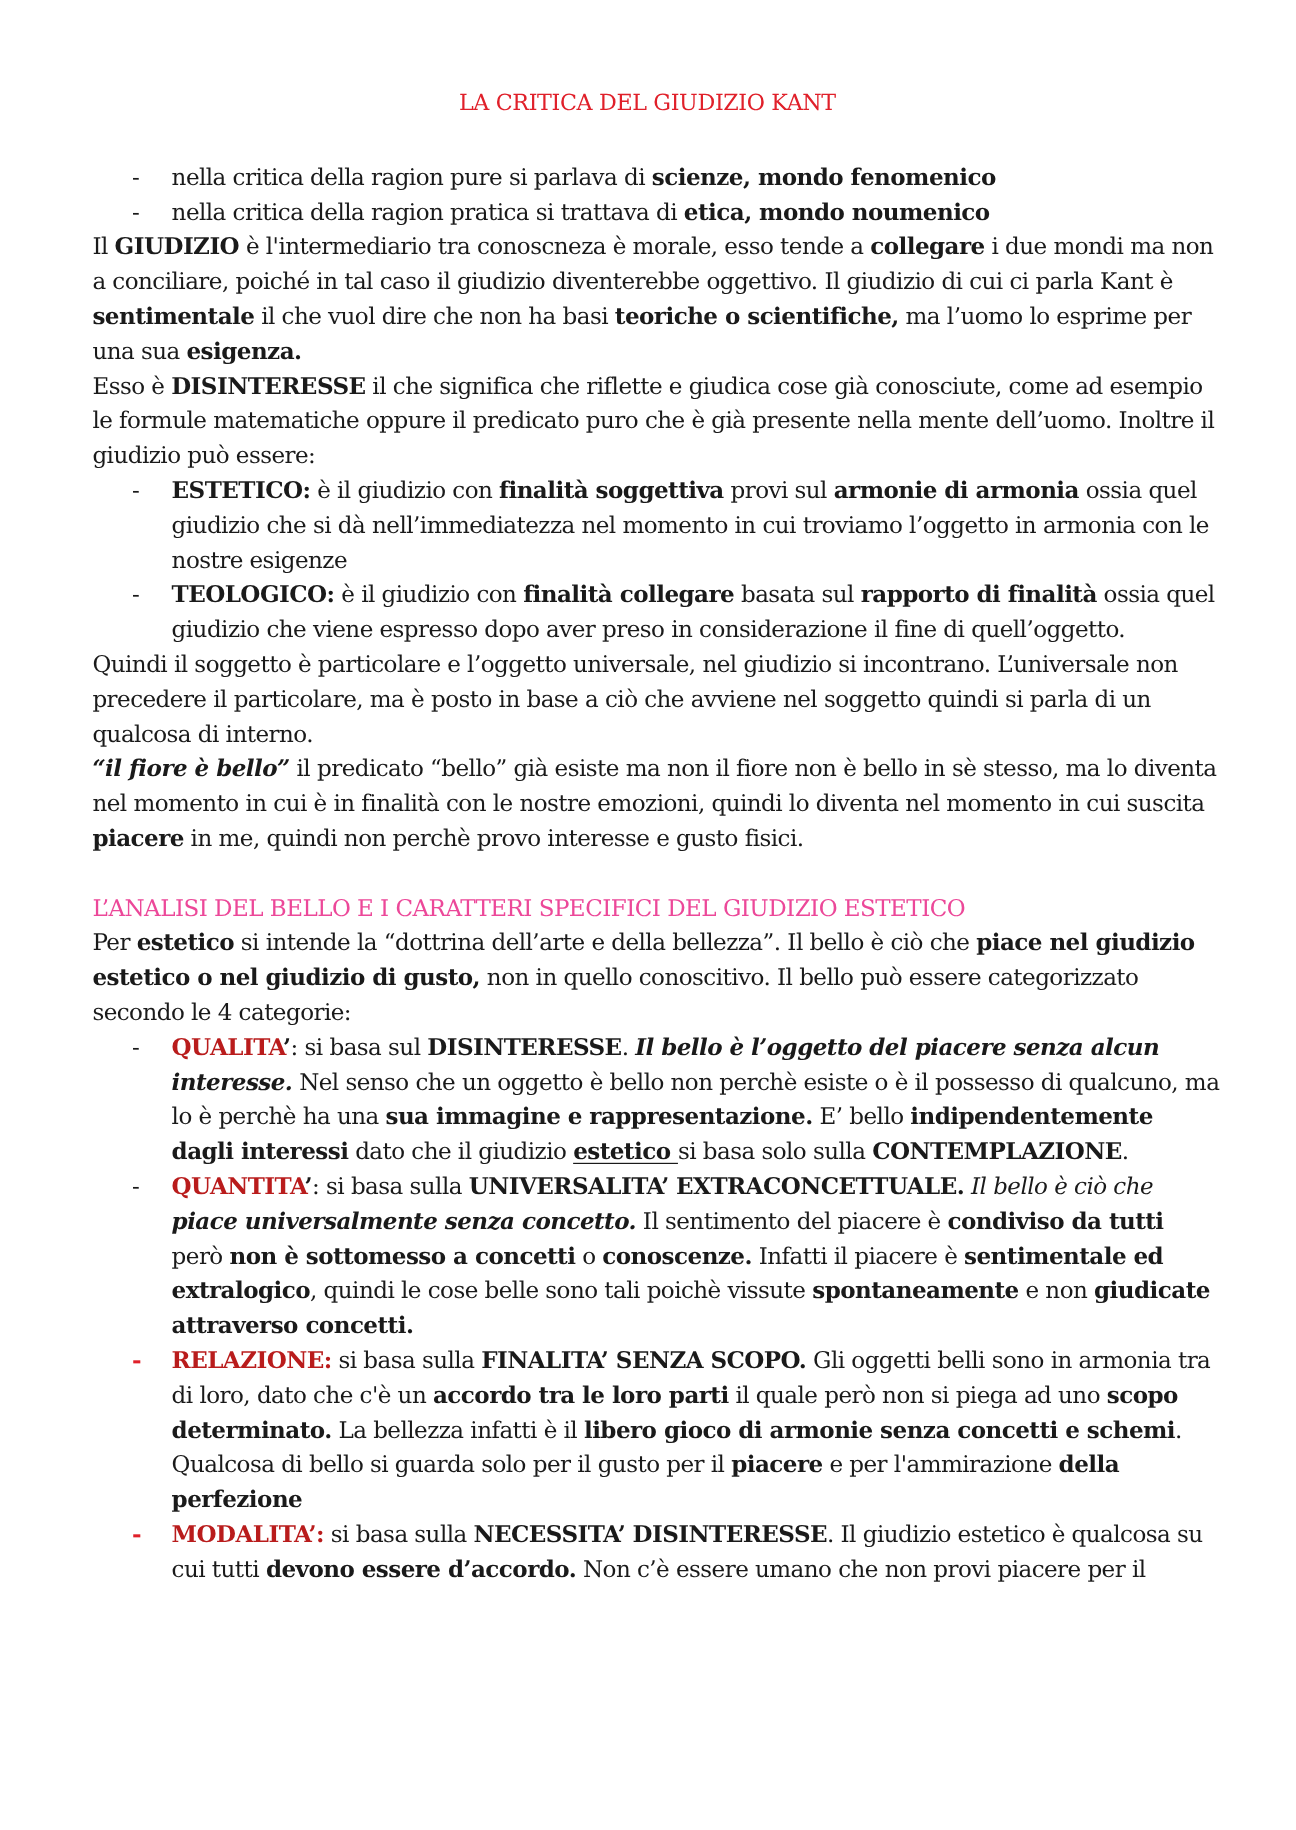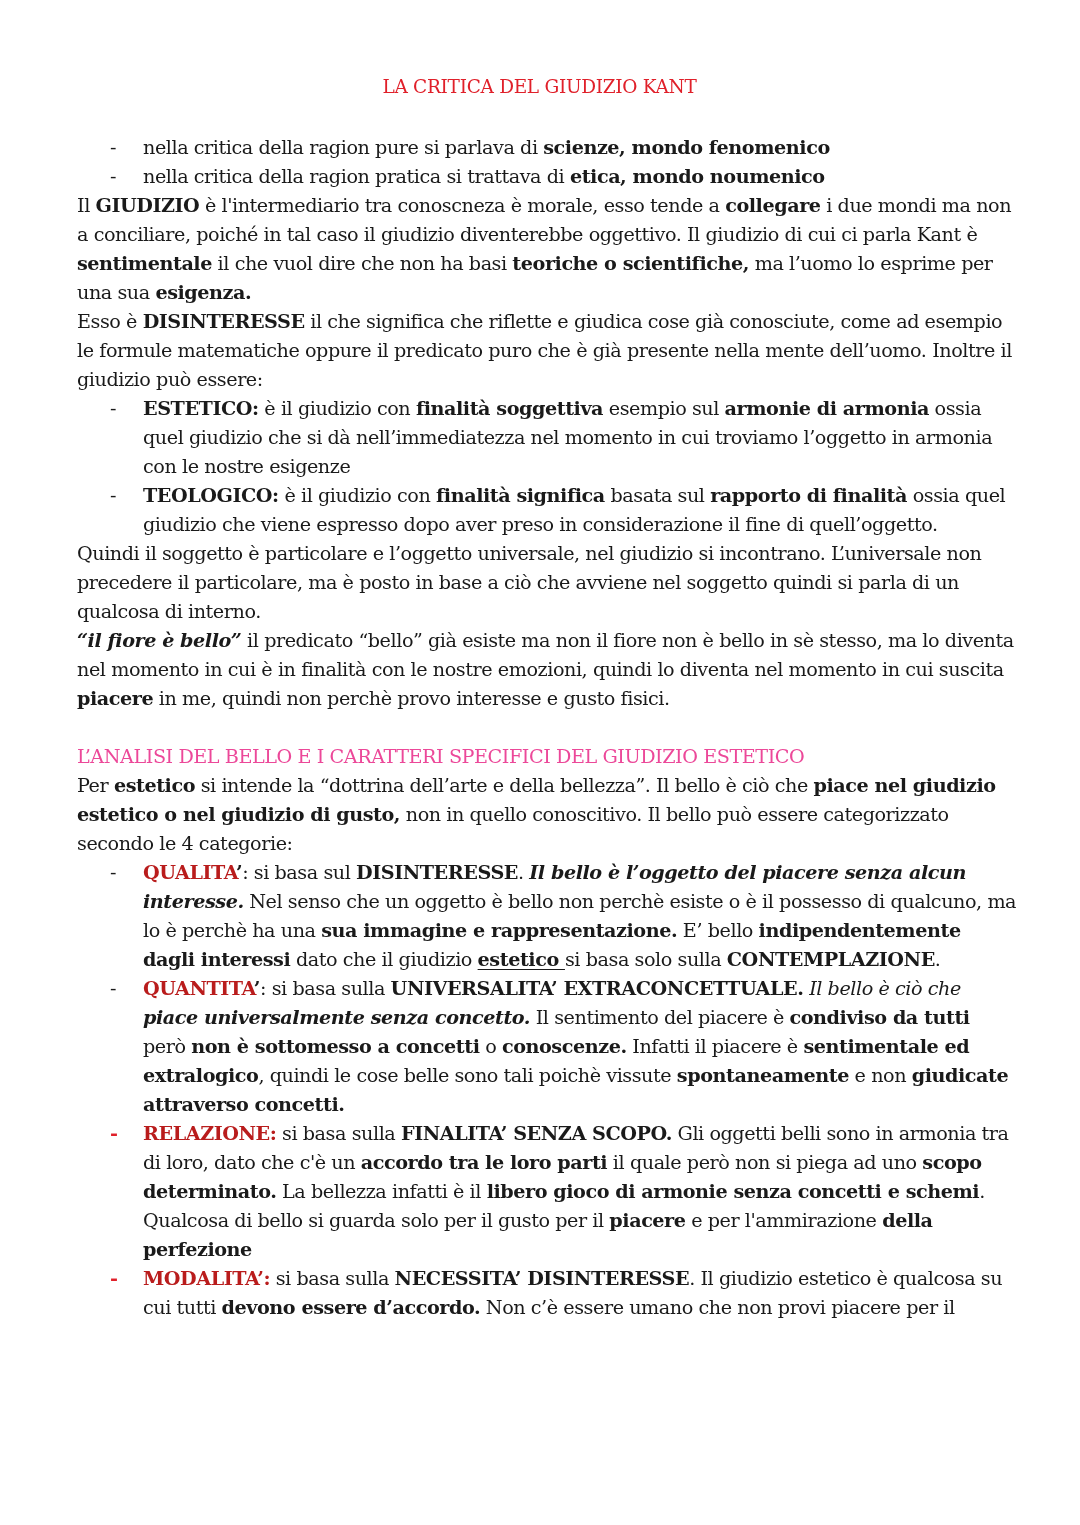--- a/index.html
+++ b/index.html
@@ -64,22 +64,22 @@
     <ul class="dash">
       <li><span class="dash-mark">-</span><span>nella critica della ragion pure si parlava di </span><b>scienze, mondo fenomenico</b></li>
       <li><span class="dash-mark">-</span><span>nella critica della ragion pratica si trattava di </span><b>etica, mondo noumenico</b></li>
     </ul>
 
     <p><span>Il </span><b>GIUDIZIO</b><span> è l'intermediario tra conoscneza è morale, esso tende a </span><b>collegare</b><span> i due mondi ma non a conciliare, poiché in tal caso il giudizio diventerebbe oggettivo. Il giudizio di cui ci parla Kant è </span><b>sentimentale</b><span> il che vuol dire che non ha basi </span><b>teoriche o scientifiche,</b><span> ma l’uomo lo esprime per una sua </span><b>esigenza.</b></p>
 
     <p><span>Esso è </span><b>DISINTERESSE</b><span> il che significa che riflette e giudica cose già conosciute, come ad esempio le formule matematiche oppure il predicato puro che è già presente nella mente dell’uomo. Inoltre il giudizio può essere:</span></p>
 
     <ul class="dash">
-      <li><span class="dash-mark">-</span><b>ESTETICO:</b><span> è il giudizio con </span><b>finalità soggettiva</b><span>  esempio sul </span><b>armonie di armonia</b><span> ossia quel giudizio che si dà nell’immediatezza nel momento in cui troviamo l’oggetto in armonia con le nostre esigenze</span></li>
-      <li><span class="dash-mark">-</span><b>TEOLOGICO:</b><span> è il giudizio con </span><b>finalità significa</b><span> basata sul </span><b>rapporto di finalità</b><span> ossia quel giudizio che viene espresso dopo aver preso in considerazione il fine di quell’oggetto.</span></li>
+      <li><span class="dash-mark">-</span><b>ESTETICO:</b><span> è il giudizio con </span><b>finalità soggettiva</b><span>  provi sul </span><b>armonie di armonia</b><span> ossia quel giudizio che si dà nell’immediatezza nel momento in cui troviamo l’oggetto in armonia con le nostre esigenze</span></li>
+      <li><span class="dash-mark">-</span><b>TEOLOGICO:</b><span> è il giudizio con </span><b>finalità collegare</b><span> basata sul </span><b>rapporto di finalità</b><span> ossia quel giudizio che viene espresso dopo aver preso in considerazione il fine di quell’oggetto.</span></li>
     </ul>
 
     <p>Quindi il soggetto è particolare e l’oggetto universale, nel giudizio si incontrano. L’universale non precedere il particolare, ma è posto in base a ciò che avviene nel soggetto quindi si parla di un qualcosa di interno.</p>
     <p><b><i>“il fiore è bello”</i></b><span> il predicato “bello” già esiste ma non il fiore non è bello in sè stesso, ma lo diventa nel momento in cui è in finalità con le nostre emozioni, quindi lo diventa nel momento in cui suscita </span><b>piacere</b><span> in me, quindi non perchè provo interesse e gusto fisici.</span></p>
 
     <div class="spacer"></div>
 
     <p class="section-head">L’ANALISI DEL BELLO E I CARATTERI SPECIFICI DEL GIUDIZIO ESTETICO</p>
     <p><span>Per </span><b>estetico</b><span> si intende la “dottrina dell’arte e della bellezza”. Il bello è ciò che </span><b>piace nel giudizio estetico o nel giudizio di gusto,</b><span> non in quello conoscitivo. Il bello può essere categorizzato secondo le 4 categorie:</span></p>
 

